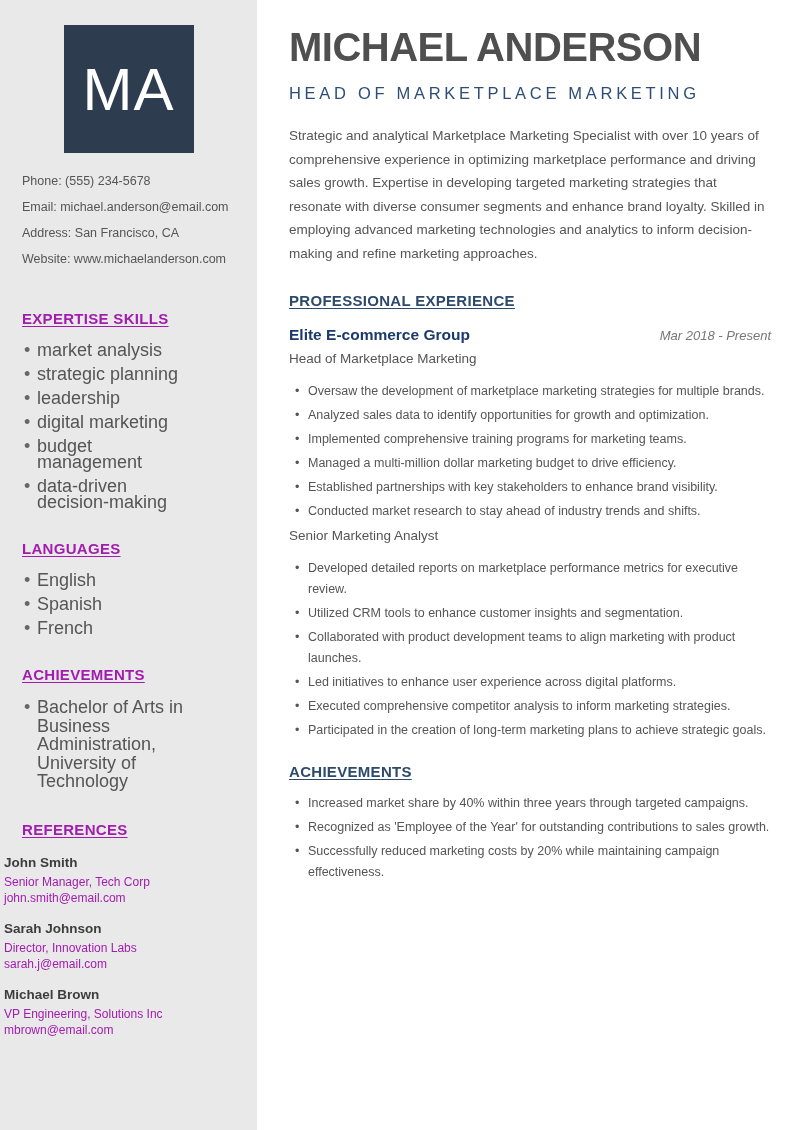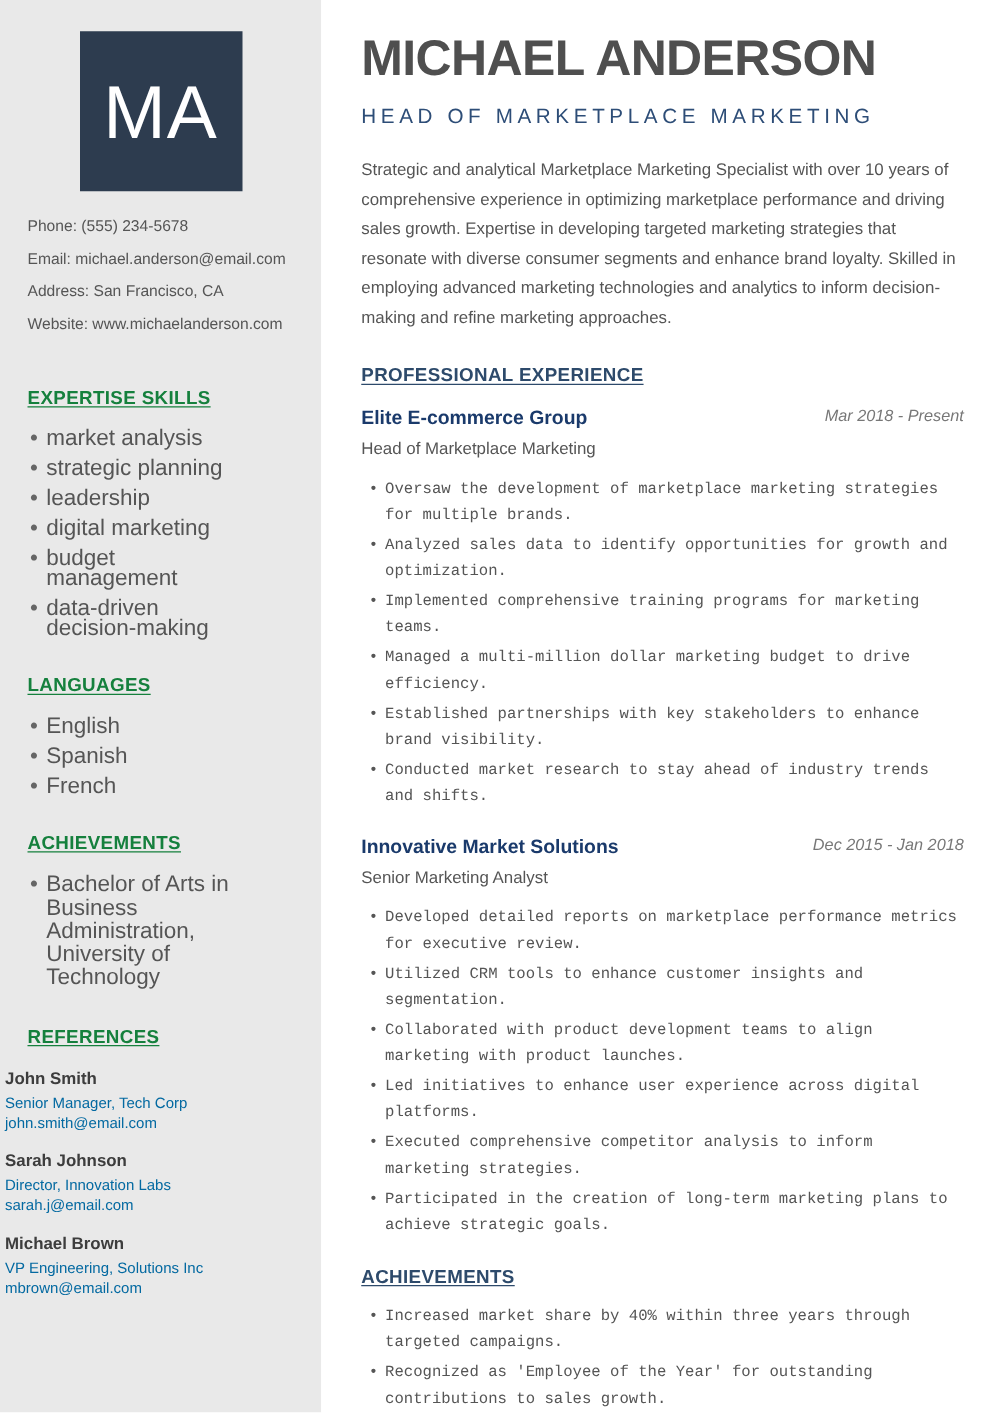--- a/index.html
+++ b/index.html
@@ -31,21 +31,21 @@
     letter-spacing:1px;
   }
   .contact { margin:20px 18px 0 22px; }
   .contact p {
     font-size:12.5px; color:#555555;
     line-height:17px; margin-bottom:9px;
   }
   .side-h {
     margin:42px 0 0 22px;
     font-size:15px; font-weight:bold;
-    color:#15803d;
+    color:#a21caf;
     letter-spacing:0.3px;
     text-decoration:underline;
     text-underline-offset:2px;
   }
   .side-h.tight { margin-top:30px; }
   .side-list {
     list-style:none;
     margin:15px 0 0 24px;
     width:170px;
   }
@@ -62,21 +62,21 @@
     position:absolute; left:0; top:0;
     color:#666666;
   }
   .refs { margin:16px 18px 0 4px; }
   .person { margin-bottom:13px; }
   .person .ref-name {
     font-size:13.5px; font-weight:bold; color:#3d3d3d;
     line-height:18px; margin-bottom:2px;
   }
   .person p {
-    font-size:12px; color:#0369a1; line-height:16.5px;
+    font-size:12px; color:#a21caf; line-height:16.5px;
   }
 
   
   .main {
     position:absolute; left:257px; top:0;
     width:543px; height:1130px;
     background:#ffffff;
     padding:24px 29px 0 32px;
   }
   .name {
@@ -101,37 +101,36 @@
     margin-top:27px;
     font-size:15px; font-weight:bold;
     color:#2d4a6b;
     letter-spacing:0.3px;
     text-decoration:underline;
     text-underline-offset:2px;
   }
   .main-h.gap { margin-top:22px; }
   .job-head {
     margin-top:16px;
-    display:flex; align-items:flex-start; justify-content:space-between;
+    display:flex; align-items:center; justify-content:space-between;
   }
   .company {
     font-size:15.5px; font-weight:bold;
     color:#1a3a6b; line-height:20px;
   }
   .dates {
     font-size:13px; font-style:italic; color:#777777;
   }
   .role {
     margin-top:5px;
     font-size:13.5px; color:#555555; line-height:18px;
   }
   .bullets {
     list-style:none;
     margin-top:13px;
-    font-family:Liberation Mono, monospace;
   }
   .bullets li {
     position:relative;
     padding-left:19px;
     font-size:12.5px; color:#555555;
     line-height:21px;
     margin-bottom:3px;
   }
   .bullets li::before {
     content:"\2022";
@@ -218,24 +217,20 @@
     <li>Oversaw the development of marketplace marketing strategies for multiple brands.</li>
         <li>Analyzed sales data to identify opportunities for growth and optimization.</li>
         <li>Implemented comprehensive training programs for marketing teams.</li>
         <li>Managed a multi-million dollar marketing budget to drive efficiency.</li>
         <li>Established partnerships with key stakeholders to enhance brand visibility.</li>
         <li>Conducted market research to stay ahead of industry trends and shifts.</li>
       </ul>
   </section>
 
   <section class="job job2">
-    <div class="job-head">
-      <h3 class="company">Innovative Market Solutions</h3>
-      <span class="dates">Dec 2015 - Jan 2018</span>
-    </div>
     <p class="role">Senior Marketing Analyst</p>
     <ul class="bullets">
 
     <li>Developed detailed reports on marketplace performance metrics for executive review.</li>
         <li>Utilized CRM tools to enhance customer insights and segmentation.</li>
         <li>Collaborated with product development teams to align marketing with product launches.</li>
         <li>Led initiatives to enhance user experience across digital platforms.</li>
         <li>Executed comprehensive competitor analysis to inform marketing strategies.</li>
         <li>Participated in the creation of long-term marketing plans to achieve strategic goals.</li>
       </ul>

